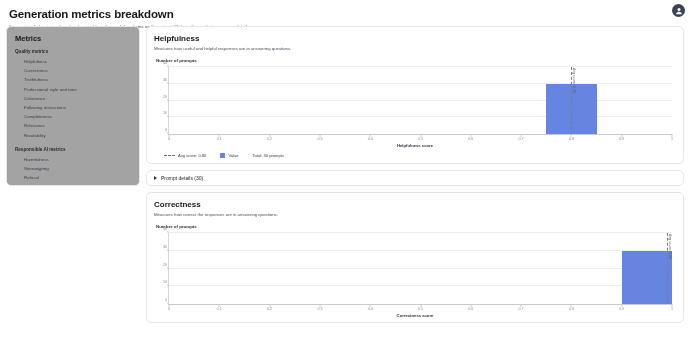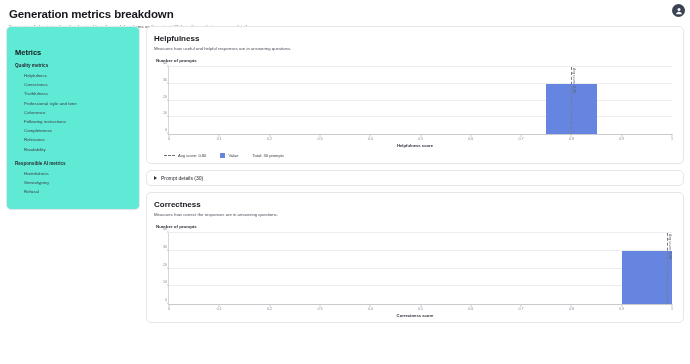--- a/index.html
+++ b/index.html
@@ -33,22 +33,22 @@
   
   .body-wrap {
     position: absolute; top: 26px; left: 6px; right: 6px; bottom: 0;
     display: flex; gap: 6px;
   }
 
   
   .sidebar {
     width: 134px; flex: 0 0 134px;
     border: 1px solid #e6e6e9; border-radius: 5px;
-    background: #5eead4; padding: 20px 8px 8px 8px;
-    height: 184px;
+    background: #a3a3a3; padding: 6px 8px 8px 8px;
+    height: 160px;
   }
   .sidebar-title {
     font-size: 7.5px; font-weight: 700; color: #16181d;
     line-height: 11px; margin-bottom: 4px;
   }
   .group-title {
     font-size: 4.6px; font-weight: 700; color: #2a2c34;
     line-height: 8px; margin: 2px 0 1px 0;
   }
   .group-title.second { margin-top: 6px; }

